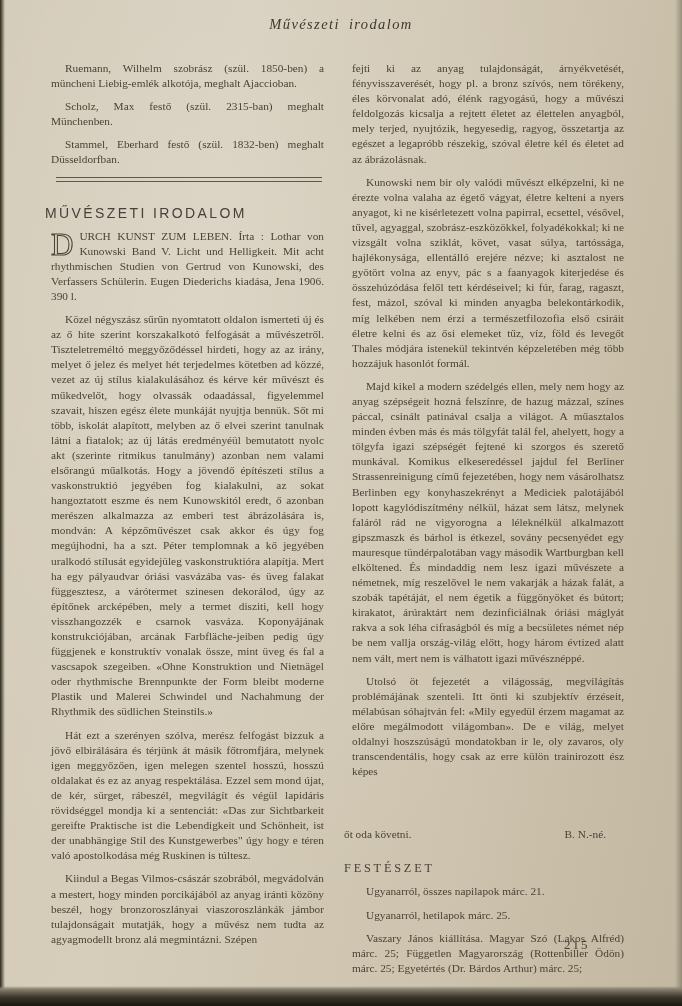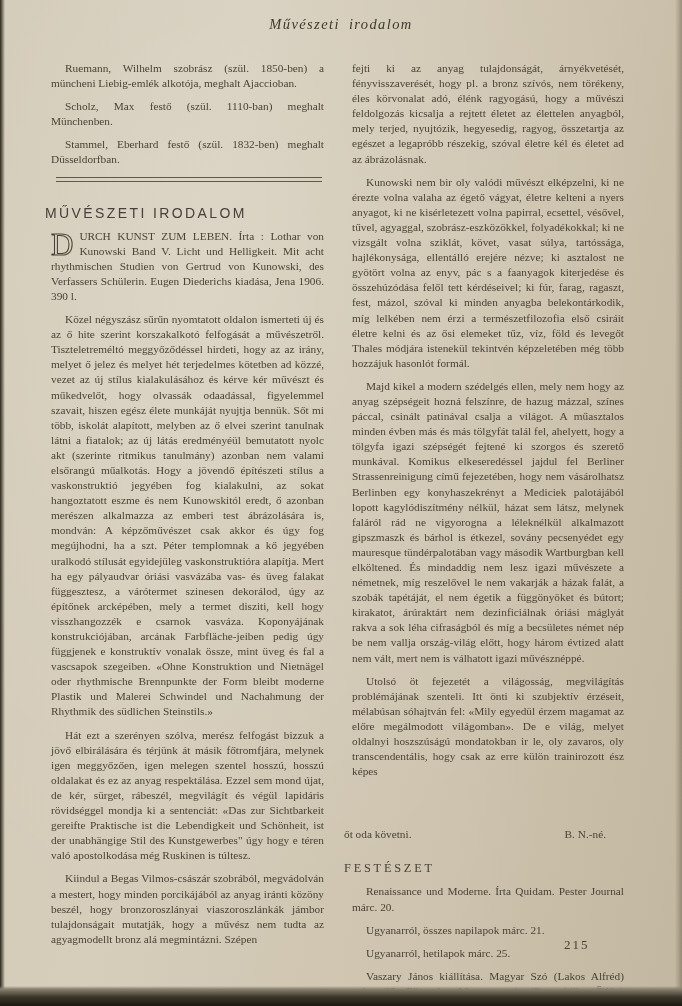--- a/index.html
+++ b/index.html
@@ -42,21 +42,21 @@
 </style>
 </head>
 <body>
 
 <div class="page">
 
   <div class="running-head">Művészeti irodalom</div>
 
   <div class="col left-col">
     <p class="body ind">Ruemann, Wilhelm szobrász (szül. 1850-ben) a müncheni Liebig-emlék alkotója, meghalt Ajaccioban.</p>
-    <p class="body ind">Scholz, Max festő (szül. 1110-ban) meghalt Münchenben.</p>
+    <p class="body ind">Scholz, Max festő (szül. 2315-ban) meghalt Münchenben.</p>
     <p class="body ind">Stammel, Eberhard festő (szül. 1832-ben) meghalt Düsseldorfban.</p>
 
     <div class="double-rule"></div>
 
     <h2 class="section-heading">MŰVÉSZETI IRODALOM</h2>
 
     <p class="body lead"><span class="dropcap">D</span><span>URCH KUNST ZUM LEBEN. Írta : Lothar von Kunowski Band V. Licht und Helligkeit. Mit acht rhythmischen Studien von Gertrud von Kunowski, des Verfassers Schülerin. Eugen Diederichs kiadása, Jena 1906. 390 l.</span></p>
 
     <p class="body ind">Közel négyszász sűrűn nyomtatott oldalon ismerteti új és az ő hite szerint korszakalkotó felfogását a művészetről. Tiszteletreméltó meggyőződéssel hirdeti, hogy az az irány, melyet ő jelez és melyet hét terjedelmes kötetben ad közzé, vezet az új stílus kialakulásához és kérve kér művészt és műkedvelőt, hogy olvassák odaadással, figyelemmel szavait, hiszen egész élete munkáját nyujtja bennük. Sőt mi több, iskolát alapított, melyben az ő elvei szerint tanulnak látni a fiatalok; az új látás eredményéül bemutatott nyolc akt (szerinte ritmikus tanulmány) azonban nem valami elsőrangú műalkotás. Hogy a jövendő építészeti stílus a vaskonstruktió jegyében fog kialakulni, az sokat hangoztatott eszme és nem Kunowskitól eredt, ő azonban merészen alkalmazza az emberi test ábrázolására is, mondván: A képzőművészet csak akkor és úgy fog megújhodni, ha a szt. Péter templomnak a kő jegyében uralkodó stílusát egyidejüleg vaskonstruktióra alapítja. Mert ha egy pályaudvar óriási vasvázába vas- és üveg falakat függesztesz, a várótermet szinesen dekorálod, úgy az építőnek arcképében, mely a termet disziti, kell hogy visszhangozzék e csarnok vasváza. Koponyájának konstrukciójában, arcának Farbfläche-jeiben pedig úgy függjenek e konstruktív vonalak össze, mint üveg és fal a vascsapok szegeiben. «Ohne Konstruktion und Nietnägel oder rhythmische Brennpunkte der Form bleibt moderne Plastik und Malerei Schwindel und Nachahmung der Rhythmik des südlichen Steinstils.»</p>
     <p class="body ind">Hát ezt a szerényen szólva, merész felfogást bizzuk a jövő elbirálására és térjünk át másik főtromfjára, melynek igen meggyőzően, igen melegen szentel hosszú, hosszú oldalakat és ez az anyag respektálása. Ezzel sem mond újat, de kér, sürget, rábeszél, megvilágít és végül lapidáris rövidséggel mondja ki a sentenciát: «Das zur Sichtbarkeit gereifte Praktische ist die Lebendigkeit und Schönheit, ist der unabhängige Stil des Kunstgewerbes" úgy hogy e téren való apostolkodása még Ruskinen is túltesz.</p>
@@ -69,21 +69,20 @@
     <p class="body ind">Majd kikel a modern szédelgés ellen, mely nem hogy az anyag szépségeit hozná felszínre, de hazug mázzal, színes páccal, csinált patinával csalja a világot. A műasztalos minden évben más és más tölgyfát talál fel, ahelyett, hogy a tölgyfa igazi szépségét fejtené ki szorgos és szerető munkával. Komikus elkeseredéssel jajdul fel Berliner Strassenreinigung című fejezetében, hogy nem vásárolhatsz Berlinben egy konyhaszekrényt a Mediciek palotájából lopott kagylódiszítmény nélkül, házat sem látsz, melynek faláról rád ne vigyorogna a léleknélkül alkalmazott gipszmaszk és bárhol is étkezel, sovány pecsenyédet egy mauresque tündérpalotában vagy második Wartburgban kell elköltened. És mindaddig nem lesz igazi művészete a németnek, míg reszelővel le nem vakarják a házak falát, a szobák tapétáját, el nem égetik a függönyöket és bútort; kirakatot, árúraktárt nem dezinficiálnak óriási máglyát rakva a sok léha cifraságból és míg a becsületes német nép be nem vallja ország-világ előtt, hogy három évtized alatt nem vált, mert nem is válhatott igazi művésznéppé.</p>
     <p class="body ind">Utolsó öt fejezetét a világosság, megvilágítás problémájának szenteli. Itt önti ki szubjektív érzéseit, mélabúsan sóhajtván fel: «Mily egyedül érzem magamat az előre megálmodott világomban». De e világ, melyet oldalnyi hoszszúságú mondatokban ir le, oly zavaros, oly transcendentális, hogy csak az erre külön trainirozott ész képes</p>
 
     <div class="sig-row">
       <span>őt oda követni.</span>
       <span>B. N.-né.</span>
     </div>
 
     <h3 class="festeszet">FESTÉSZET</h3>
 
-    <p class="body ind">Renaissance und Moderne. Írta Quidam. Pester Journal márc. 20.</p>
     <p class="body ind">Ugyanarról, összes napilapok márc. 21.</p>
     <p class="body ind">Ugyanarról, hetilapok márc. 25.</p>
     <p class="body ind">Vaszary János kiállítása. Magyar Szó (Lakos Alfréd) márc. 25; Független Magyarország (Rottenbiller Ödön) márc. 25; Egyetértés (Dr. Bárdos Arthur) márc. 25;</p>
   </div>
 
   <div class="page-number">215</div>
 
   <div class="edge-left"></div>
   <div class="edge-right"></div>
   <div class="edge-bottom"></div>

